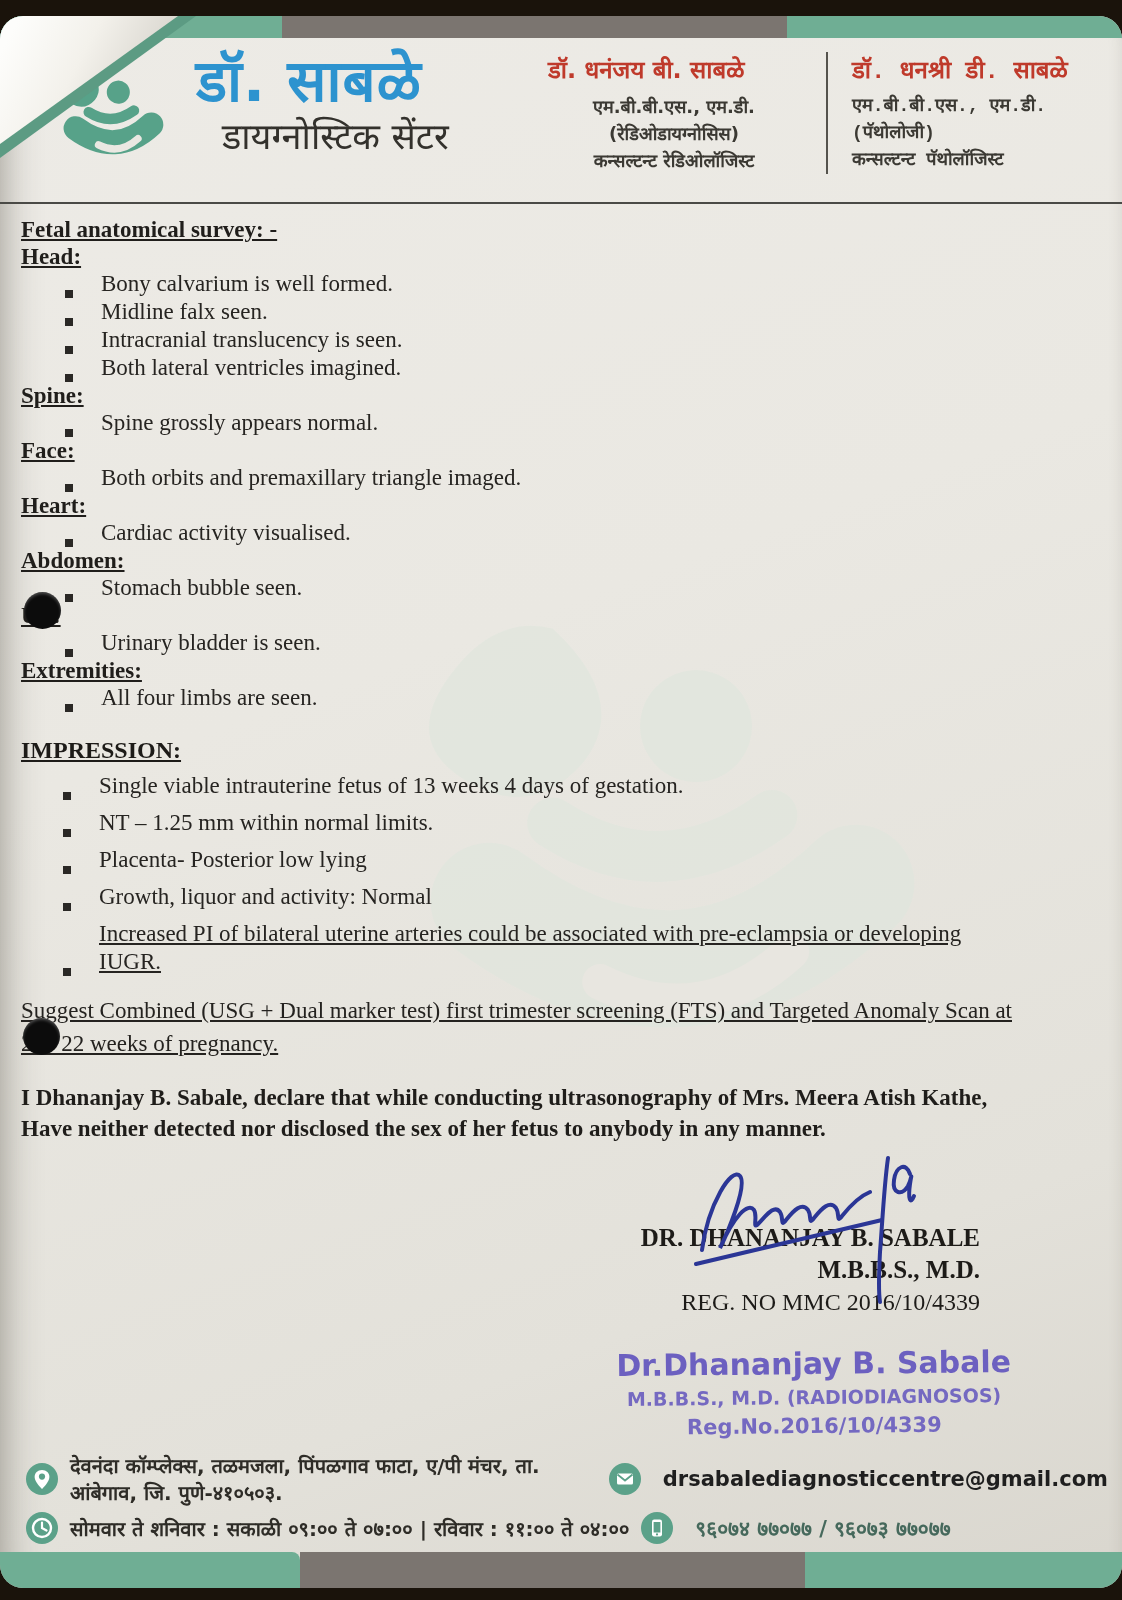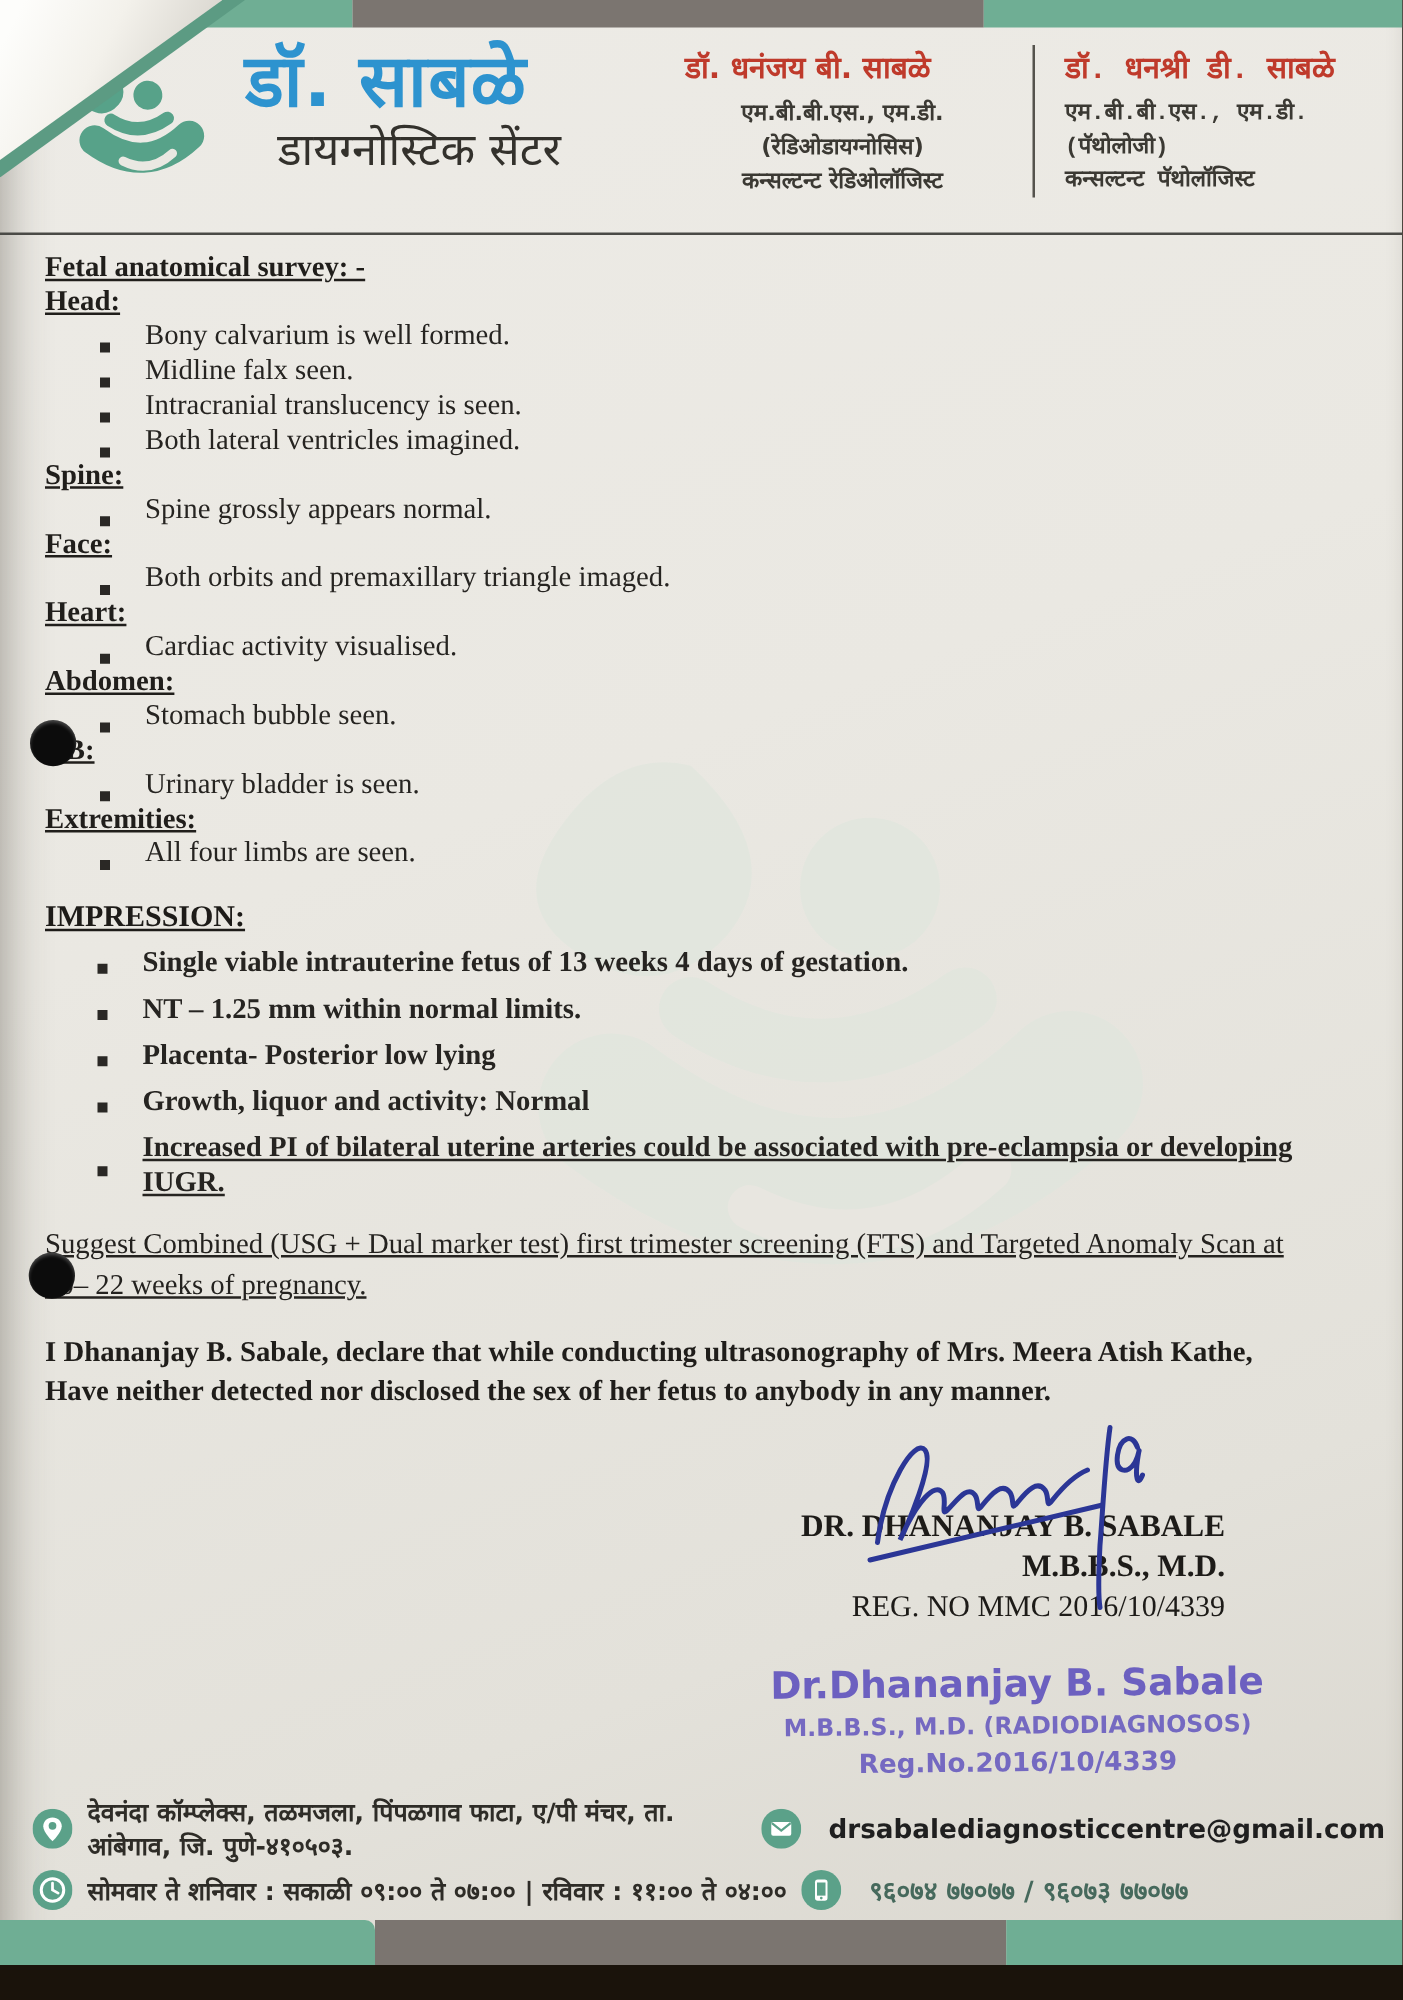--- a/index.html
+++ b/index.html
@@ -2,24 +2,25 @@
 <html><head>
 <meta charset="utf-8">
 <style>
   html,body{margin:0;padding:0;}
   body{
     width:1122px;height:1600px;position:relative;overflow:hidden;
     background:#1a130b;
     font-family:"Liberation Serif","DejaVu Serif",serif;
   }
   .paper{
-    position:absolute;top:0;left:0;width:1122px;height:1572px;
+    position:absolute;top:16px;left:0;width:1122px;height:1572px;
     background:linear-gradient(160deg,#edebe6 0%,#eae8e2 40%,#e3e1da 78%,#d9d6ce 100%);
     box-shadow:inset 26px 0 38px -24px rgba(60,55,45,.45), inset -6px 0 18px -10px rgba(60,55,45,.18);
     overflow:hidden;
+    border-radius:23px;
   }
   
   .band{position:absolute;left:0;right:0;display:flex;z-index:2;}
   .band-top{top:0;height:22px;}
   .band-bottom{bottom:0;height:36px;}
   .band .teal{background:#6fae94;}
   .band .gray{background:#7b7570;}
   .band-top .s1{width:282px;} .band-top .s2{width:505px;} .band-top .s3{flex:1;}
   .band-bottom .s1{width:300px;border-top-right-radius:8px;} .band-bottom .s2{width:505px;} .band-bottom .s3{flex:1;}
   
@@ -46,32 +47,32 @@
     font-size:36px;line-height:46px;color:#33312c;margin-left:26px;
   }
   .doccol{width:252px;margin-top:6px;font-family:"DejaVu Sans","Liberation Sans",sans-serif;}
   .doccol.first{margin-left:auto;padding-right:26px;border-right:2px solid #55534d;}
   .doccol.second{padding-left:24px;font-family:Liberation Mono, monospace;}
   .doc-name{font-size:24px;font-weight:bold;color:#bf3a2b;margin-bottom:8px;white-space:nowrap;}
   .doc-line{font-size:18px;line-height:27px;color:#3b3933;font-weight:600;}
   .doccol.first .doc-line{text-align:center;}
   .header-rule{position:relative;z-index:4;border:none;border-top:2px solid #4a4a46;margin:8px 0 0 0;}
   
-  .content{position:relative;z-index:3;padding:12px 30px 0 36px;color:#262421;}
+  .content{position:relative;z-index:3;padding:12px 30px 0 21px;color:#262421;}
   .u{ text-decoration:underline; }
   .survey-title,.sec-h{font-size:23px;line-height:27px;font-weight:bold;text-decoration:underline;color:#201e1b;}
   ul.blist{list-style:none;margin:0;padding:0 0 0 44px;}
   ul.blist li{display:flex;align-items:flex-end;font-size:23px;line-height:28px;}
   ul.blist li::before{
     content:"";flex:0 0 auto;width:8px;height:8px;background:#2a2825;margin:10px 28px 0 0;
   }
   .impression-wrap{margin-top:24px;}
   .imp-title{font-size:24px;line-height:28px;font-weight:bold;text-decoration:underline;color:#1d1b18;}
   ul.implist{list-style:none;margin:8px 0 0 0;padding:0 0 0 42px;}
-  ul.implist li{display:flex;align-items:center;font-size:23px;line-height:28px;font-weight:bold;margin-bottom:9px;max-width:960px;}
+  ul.implist li{display:flex;align-items:flex-end;font-size:23px;line-height:28px;font-weight:normal;margin-bottom:9px;max-width:960px;}
   ul.implist li::before{content:"";flex:0 0 auto;width:8px;height:8px;background:#2a2825;margin:10px 28px 0 0;}
   .suggestion{margin-top:18px;font-size:23px;line-height:33px;max-width:1020px;text-decoration:underline;color:#24221f;}
   .declaration{margin-top:22px;font-size:23px;line-height:31px;font-weight:bold;color:#1f1d1a;}
   
   .sigblock{position:relative;margin-top:16px;height:158px;}
   .signame{position:absolute;right:112px;top:62px;text-align:right;font-weight:bold;font-size:25px;line-height:32px;color:#1d1b18;}
   .sigreg{font-weight:normal;font-size:24px;}
   .sig-svg{position:absolute;right:118px;top:-28px;z-index:4;}
   
   .stamp{margin:28px 78px 0 auto;width:400px;text-align:center;

